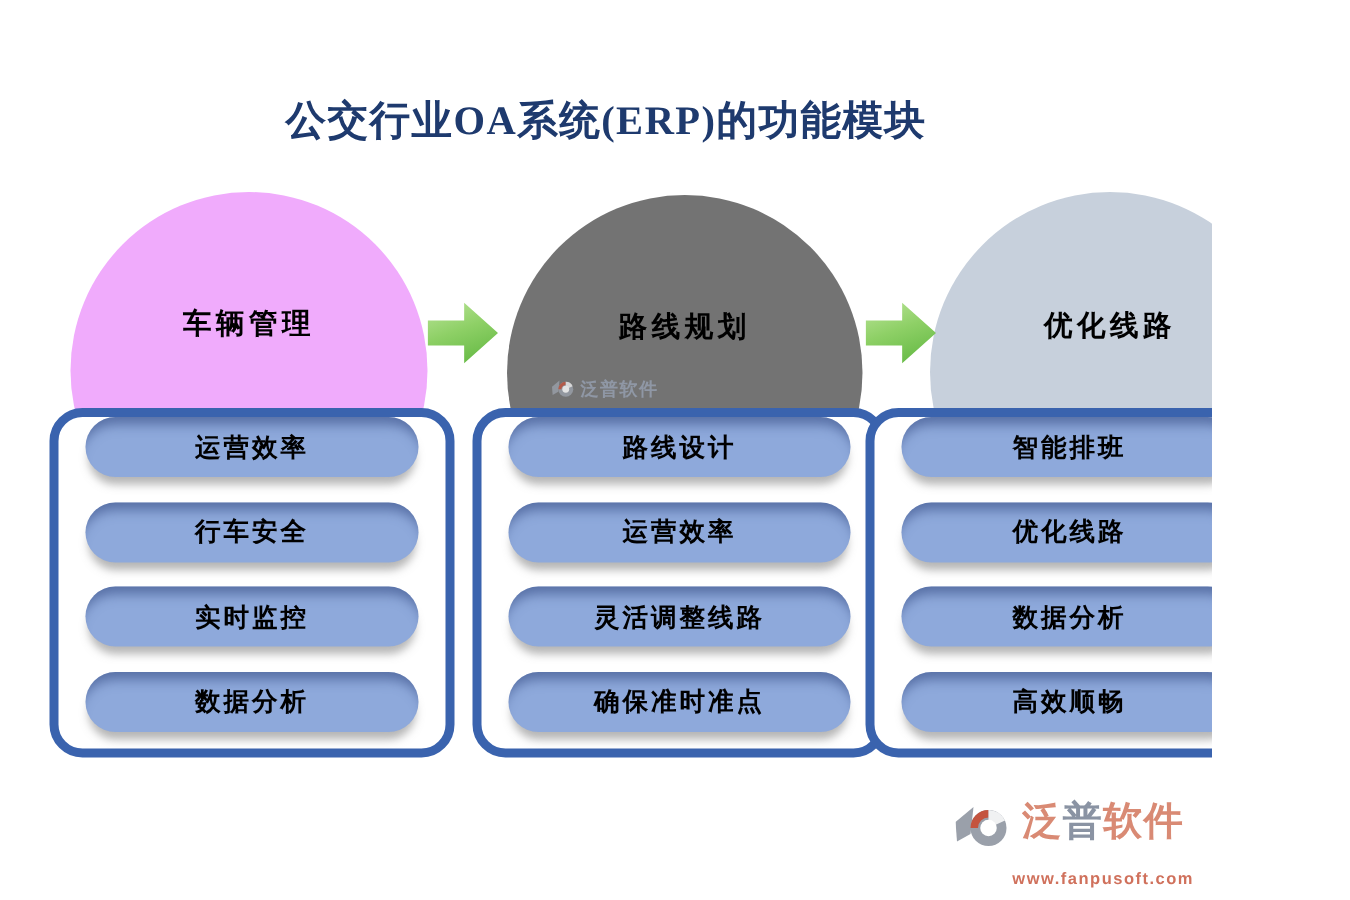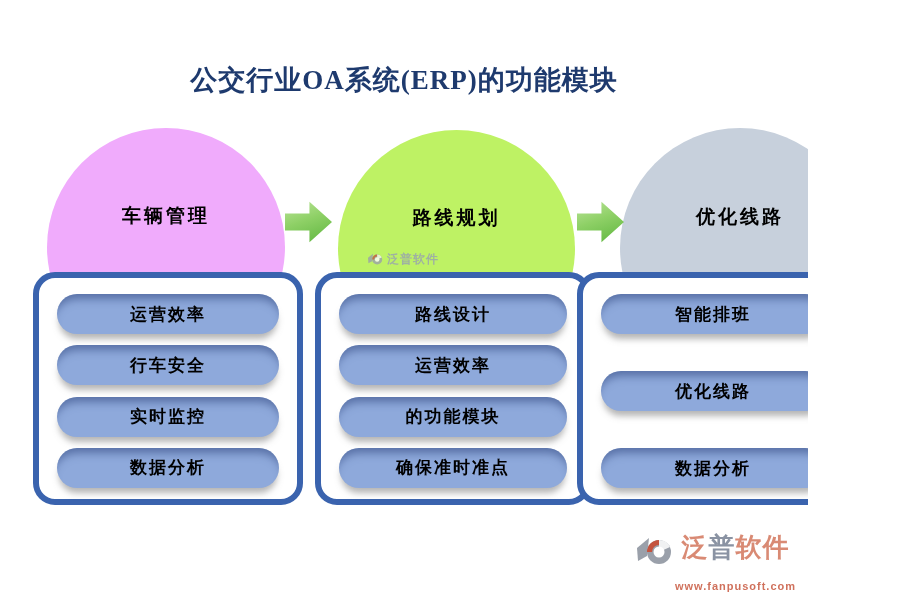--- a/index.html
+++ b/index.html
@@ -11,21 +11,21 @@
     position:absolute;top:62px;left:0;width:100%;margin:0;
     text-align:center;font-size:27px;font-weight:bold;color:#1e3a6e;
     letter-spacing:1px;
   }
   
   .circle{
     position:absolute;border-radius:50%;z-index:1;
     display:flex;align-items:center;justify-content:center;
   }
   .c1{left:47px;top:128px;width:238px;height:238px;background:#f0abfc;}
-  .c2{left:338px;top:130px;width:237px;height:237px;background:#bef264;align-items:center;}
+  .c2{left:338px;top:130px;width:237px;height:237px;background:#737373;align-items:center;}
   .c3{left:620px;top:128px;width:240px;height:240px;background:#c7d0dc;}
   .circle-label{
     transform:translateY(-31px);
     font-size:19px;font-weight:bold;color:#000;letter-spacing:3px;
   }
   
   .arrow{
     position:absolute;width:47px;height:42px;z-index:2;
     background:linear-gradient(160deg,#bce59a 0%,#8ed066 45%,#5db53e 100%);
     clip-path:polygon(0 30%,52% 30%,52% 2%,100% 50%,52% 98%,52% 70%,0 70%);
@@ -40,21 +40,21 @@
   .watermark span{
     font-family:"Liberation Sans","DejaVu Sans",sans-serif;
     font-size:12px;font-weight:bold;color:#97a1b2;letter-spacing:1px;
   }
   
   .panel{
     position:absolute;top:272px;height:233px;z-index:3;
     box-sizing:border-box;background:#ffffff;
     border:6px solid #3a63ae;border-radius:22px;
     display:flex;flex-direction:column;justify-content:space-between;
-    padding:16px 18px 11px 18px;
+    padding:0 18px 11px 18px;
   }
   .p1{left:33px;width:270px;}
   .p2{left:315px;width:276px;}
   .p3{left:577px;width:272px;}
   .pill{
     height:40px;border-radius:20px;background:#8ea9db;
     display:flex;align-items:center;justify-content:center;
     box-shadow:inset 0 10px 8px -5px rgba(43,66,122,.55),
                0 7px 6px -2px rgba(110,110,110,.5);
   }
@@ -122,36 +122,39 @@
   </div>
 
   <div class="panel p2">
     <div class="pill">
         <span>路线设计</span>
       </div>
     <div class="pill">
         <span>运营效率</span>
       </div>
     <div class="pill">
-        <span>的功能模块</span>
+        <span>灵活调整线路</span>
       </div>
     <div class="pill">
         <span>确保准时准点</span>
       </div>
   </div>
 
   <div class="panel p3">
     <div class="pill">
         <span>智能排班</span>
       </div>
     <div class="pill">
         <span>优化线路</span>
       </div>
     <div class="pill">
         <span>数据分析</span>
+      </div>
+    <div class="pill">
+        <span>高效顺畅</span>
       </div>
   </div>
 
   <div class="footer-logo">
     <svg width="36" height="36" viewBox="0 0 36 36">
       <polygon points="0,14 12,4 10,22 1,27" fill="#9aa0aa"></polygon>
       <circle cx="22" cy="18" r="12" fill="#9aa0aa"></circle>
       <path d="M10,18 A12,12 0 0 1 22,6 L22,11 A7,7 0 0 0 15,18 Z" fill="#c4543f"></path>
       <circle cx="22" cy="18" r="5.5" fill="#ffffff"></circle>
       <path d="M22,6 A12,12 0 0 1 33,13 L22,18 Z" fill="#ffffff" opacity="0.85"></path>

